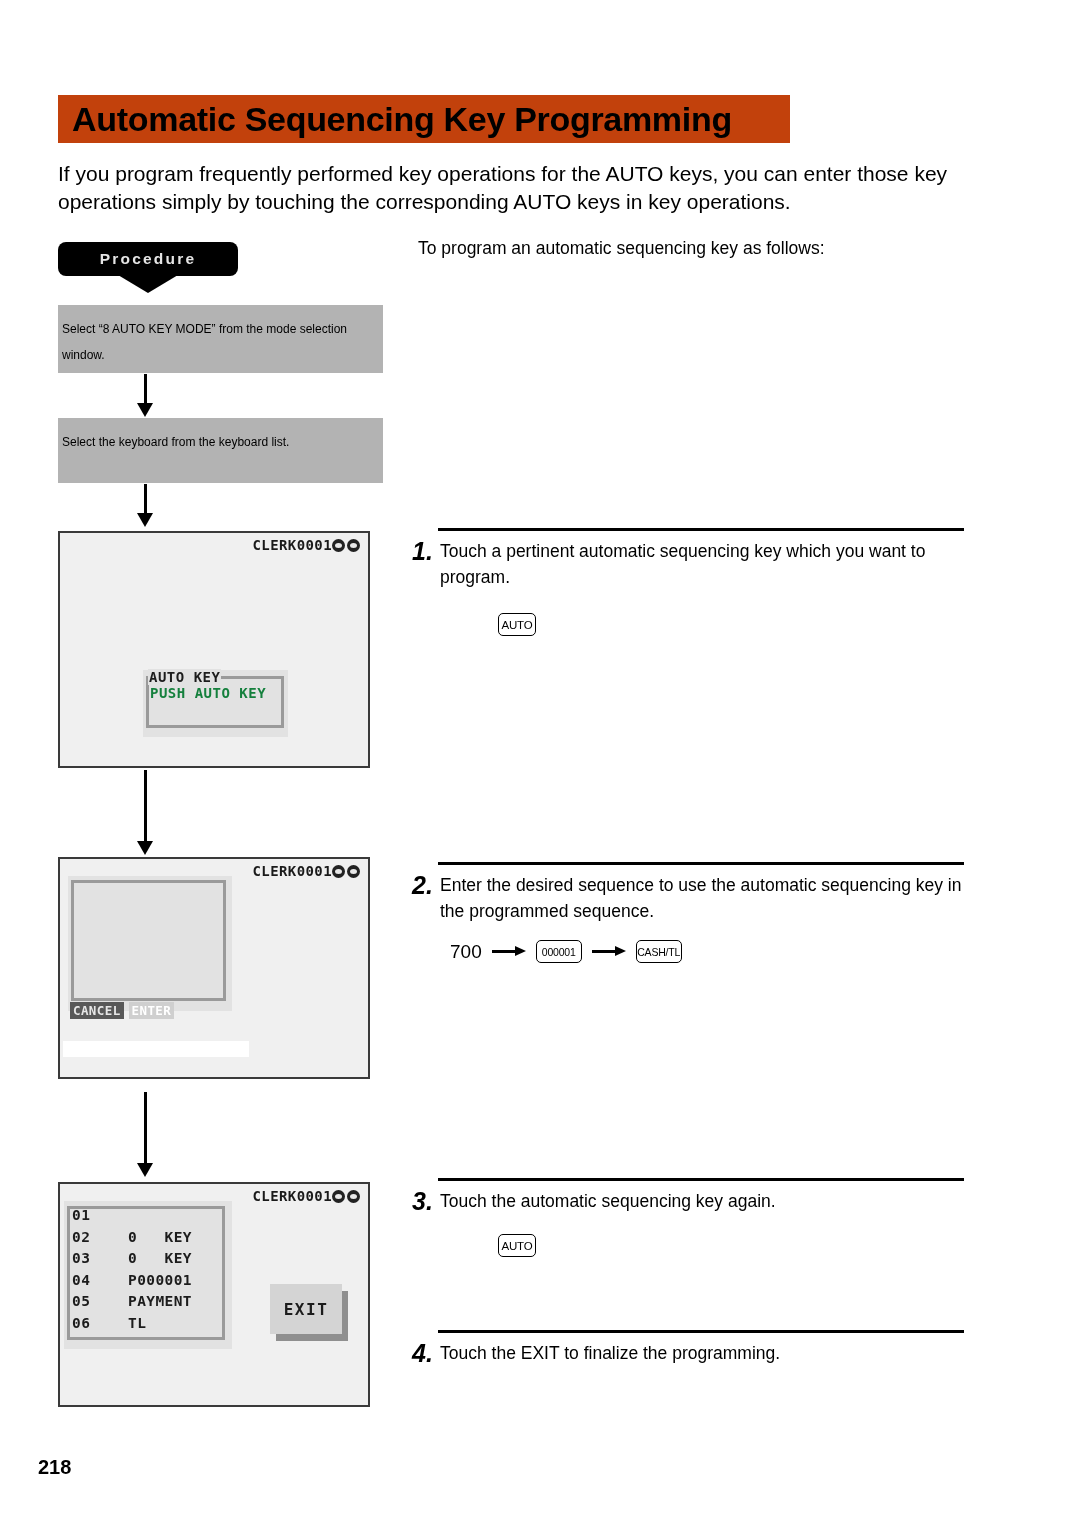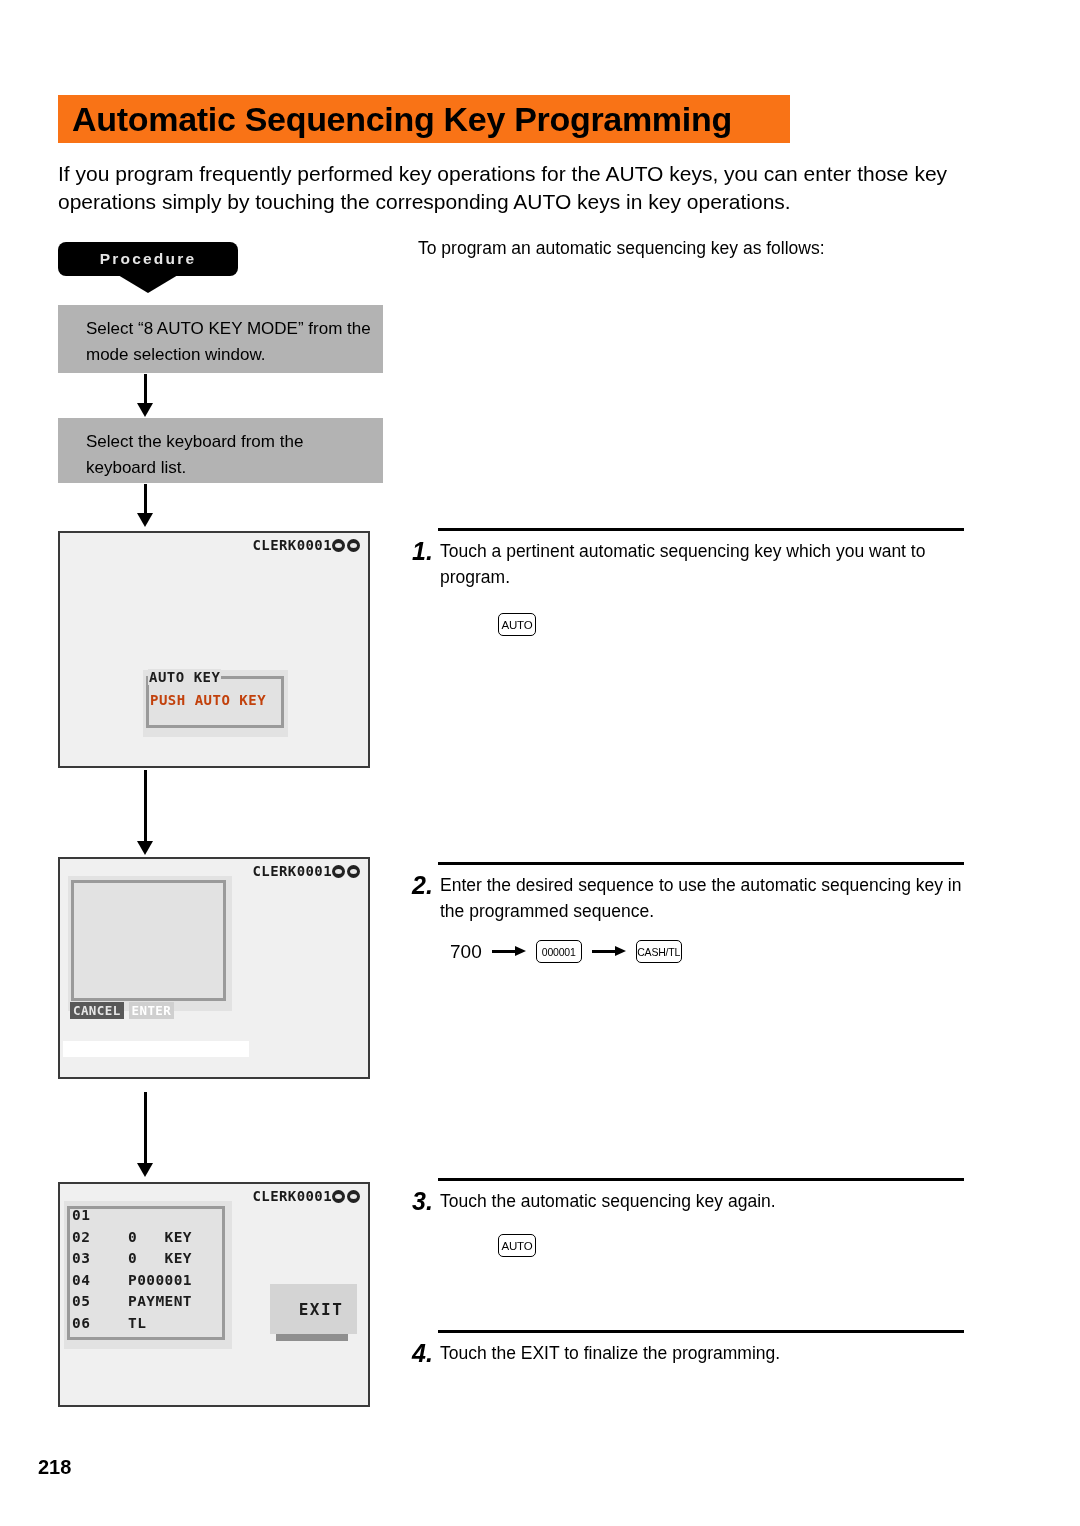--- a/index.html
+++ b/index.html
@@ -16,21 +16,21 @@
     overflow: hidden;
   }
 
   
   .title-banner {
     position: absolute;
     left: 58px;
     top: 95px;
     width: 732px;
     height: 48px;
-    background: #f97316;
+    background: #c2410c;
     display: flex;
     align-items: center;
   }
   .title-banner .title-text {
     font-size: 34px;
     font-weight: bold;
     letter-spacing: -0.3px;
     padding-left: 14px;
     white-space: nowrap;
   }
@@ -83,23 +83,23 @@
     font-size: 17.5px;
     white-space: nowrap;
   }
 
   
   .flow-box {
     position: absolute;
     left: 58px;
     width: 325px;
     background: #b3b3b3;
-    font-size: 17px;
+    font-size: 12px;
     line-height: 26px;
-    padding: 11px 12px 12px 28px;
+    padding: 11px 12px 12px 4px;
     box-sizing: border-box;
   }
   #flow-box-1 { top: 305px; height: 68px; }
   #flow-box-2 { top: 418px; height: 65px; }
 
   
   .connector {
     position: absolute;
     left: 144px;
     width: 3px;
@@ -195,25 +195,25 @@
     background: #e2e2e2;
     font-size: 14px;
     font-weight: bold;
     letter-spacing: 0.5px;
     padding: 0 1px;
     color: #1c1c1c;
   }
   .autokey-body {
     position: absolute;
     left: 90px;
-    top: 159px;
+    top: 152px;
     font-size: 14px;
     font-weight: bold;
     letter-spacing: 0.5px;
-    color: #c2410c;
+    color: #15803d;
   }
 
   
   .modelist-shadow {
     position: absolute;
     left: 8px;
     top: 17px;
     width: 164px;
     height: 135px;
     background: #e2e2e2;
@@ -326,21 +326,20 @@
   .exit-button {
     position: absolute;
     left: 210px;
     top: 100px;
     width: 72px;
     height: 50px;
     background: #d4d4d4;
     display: flex;
     align-items: center;
     justify-content: center;
-    padding-left: 15px;
   }
   .exit-button .exit-label {
     font-size: 16px;
     font-weight: bold;
     letter-spacing: 1.5px;
     color: #1c1c1c;
   }
 
   
   .step {

